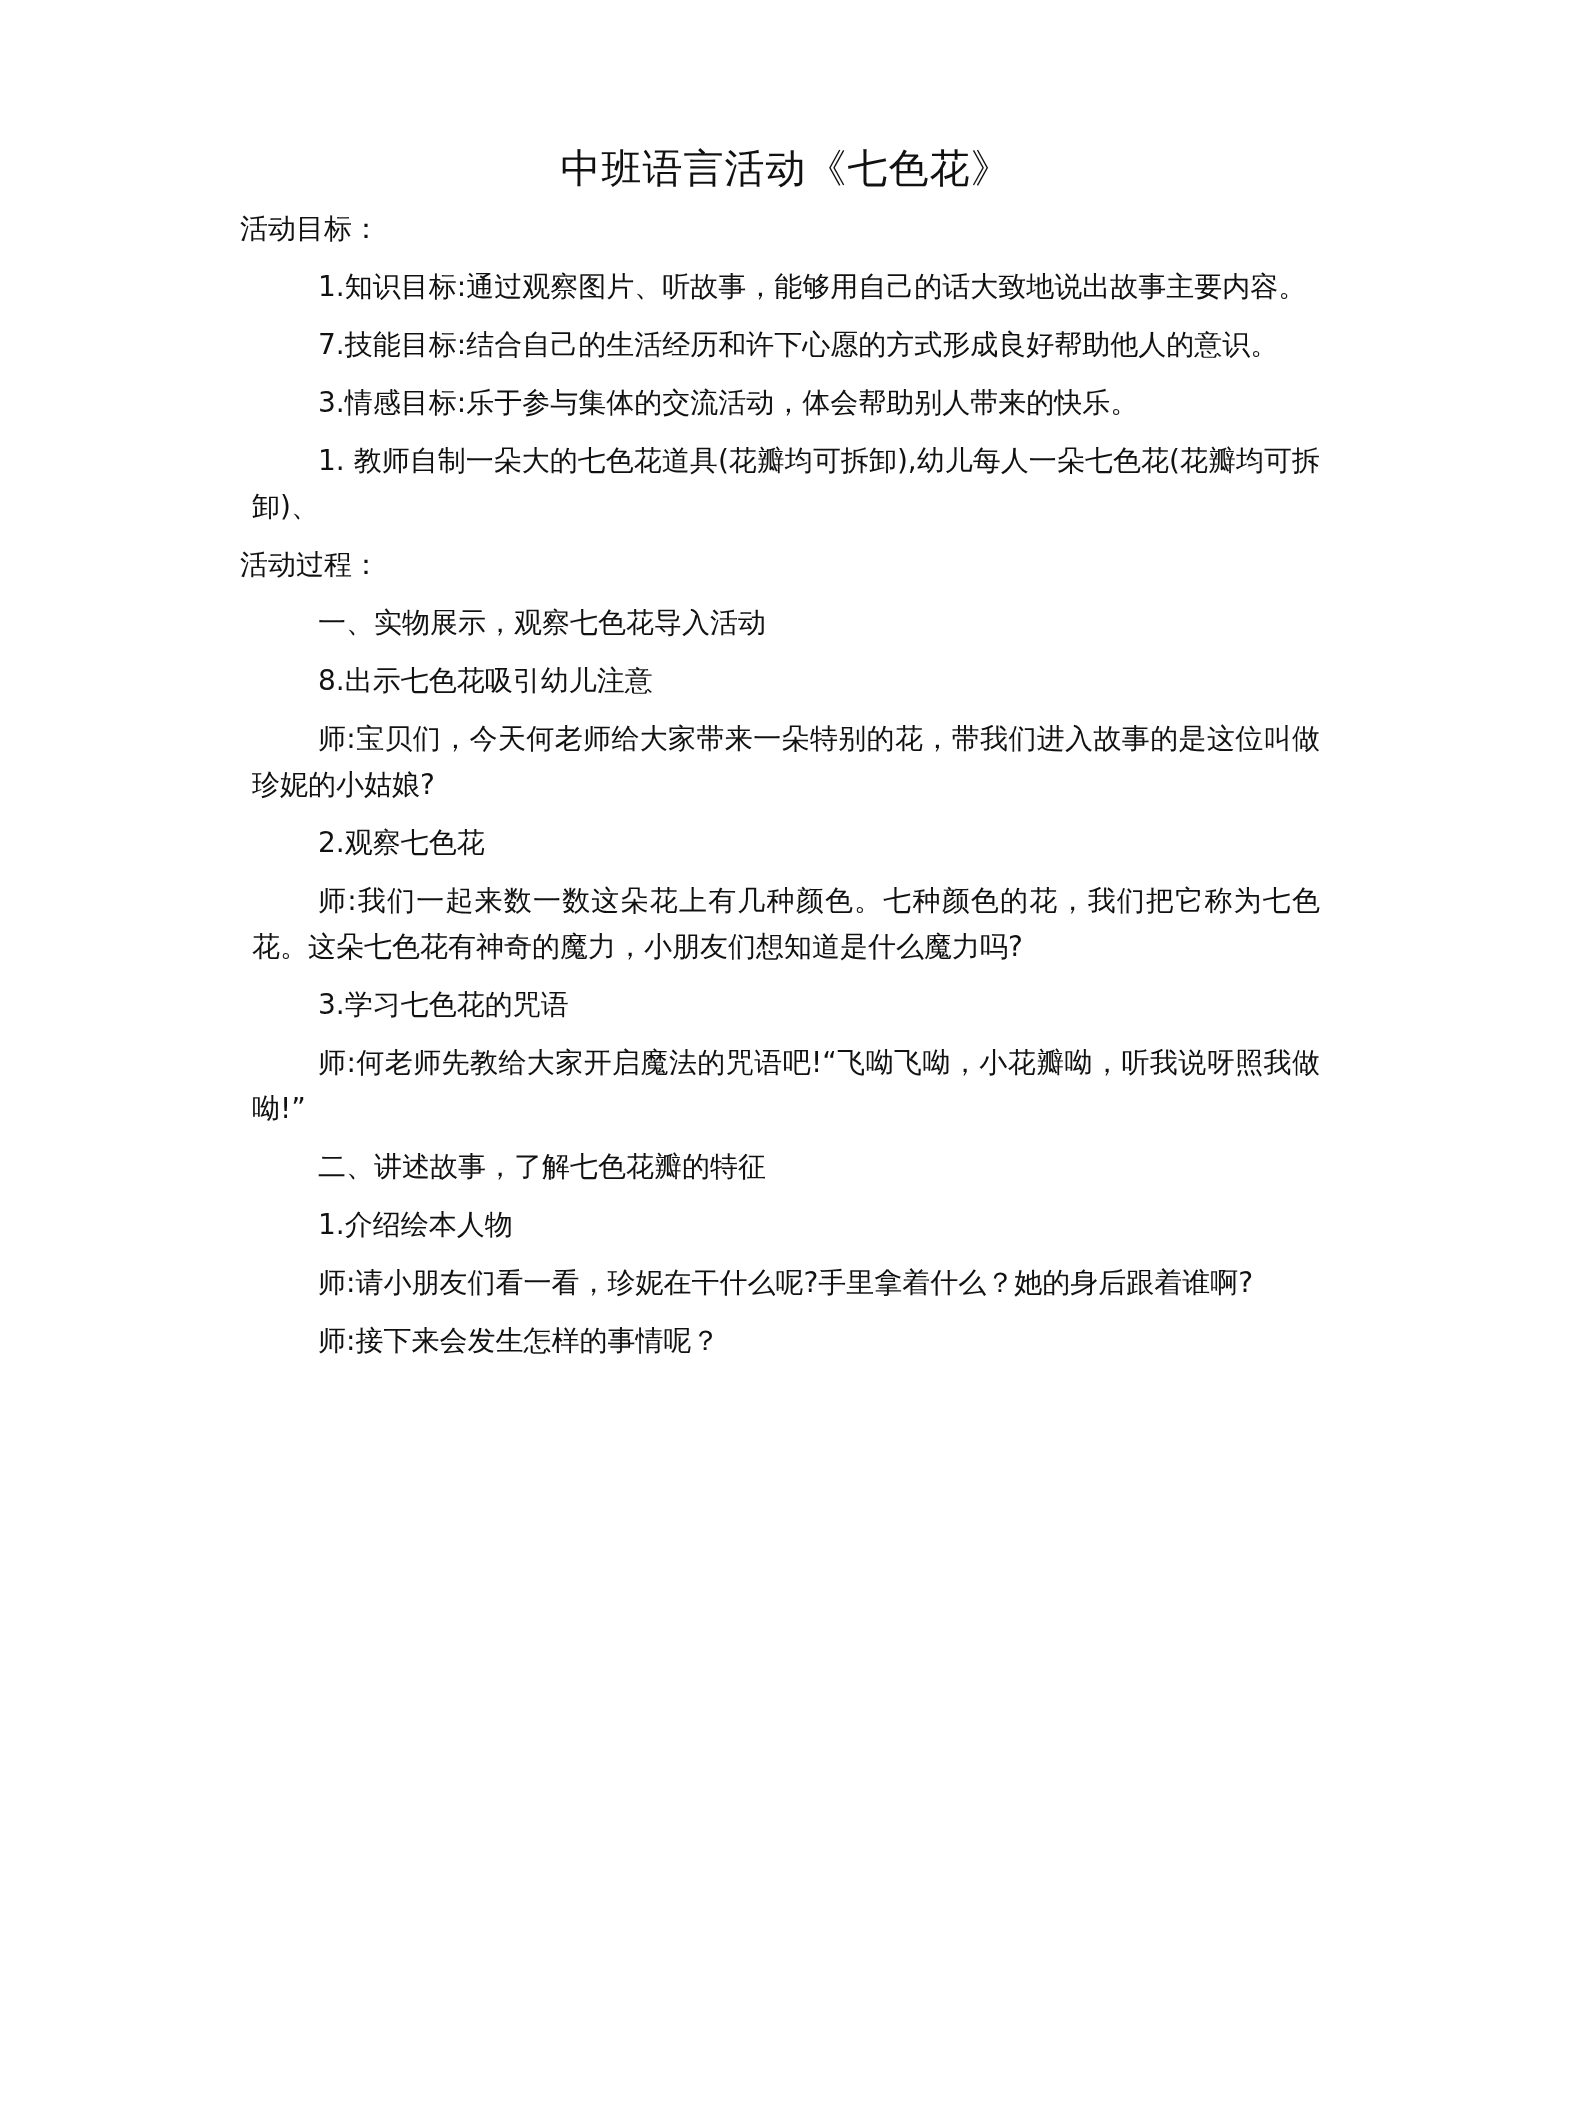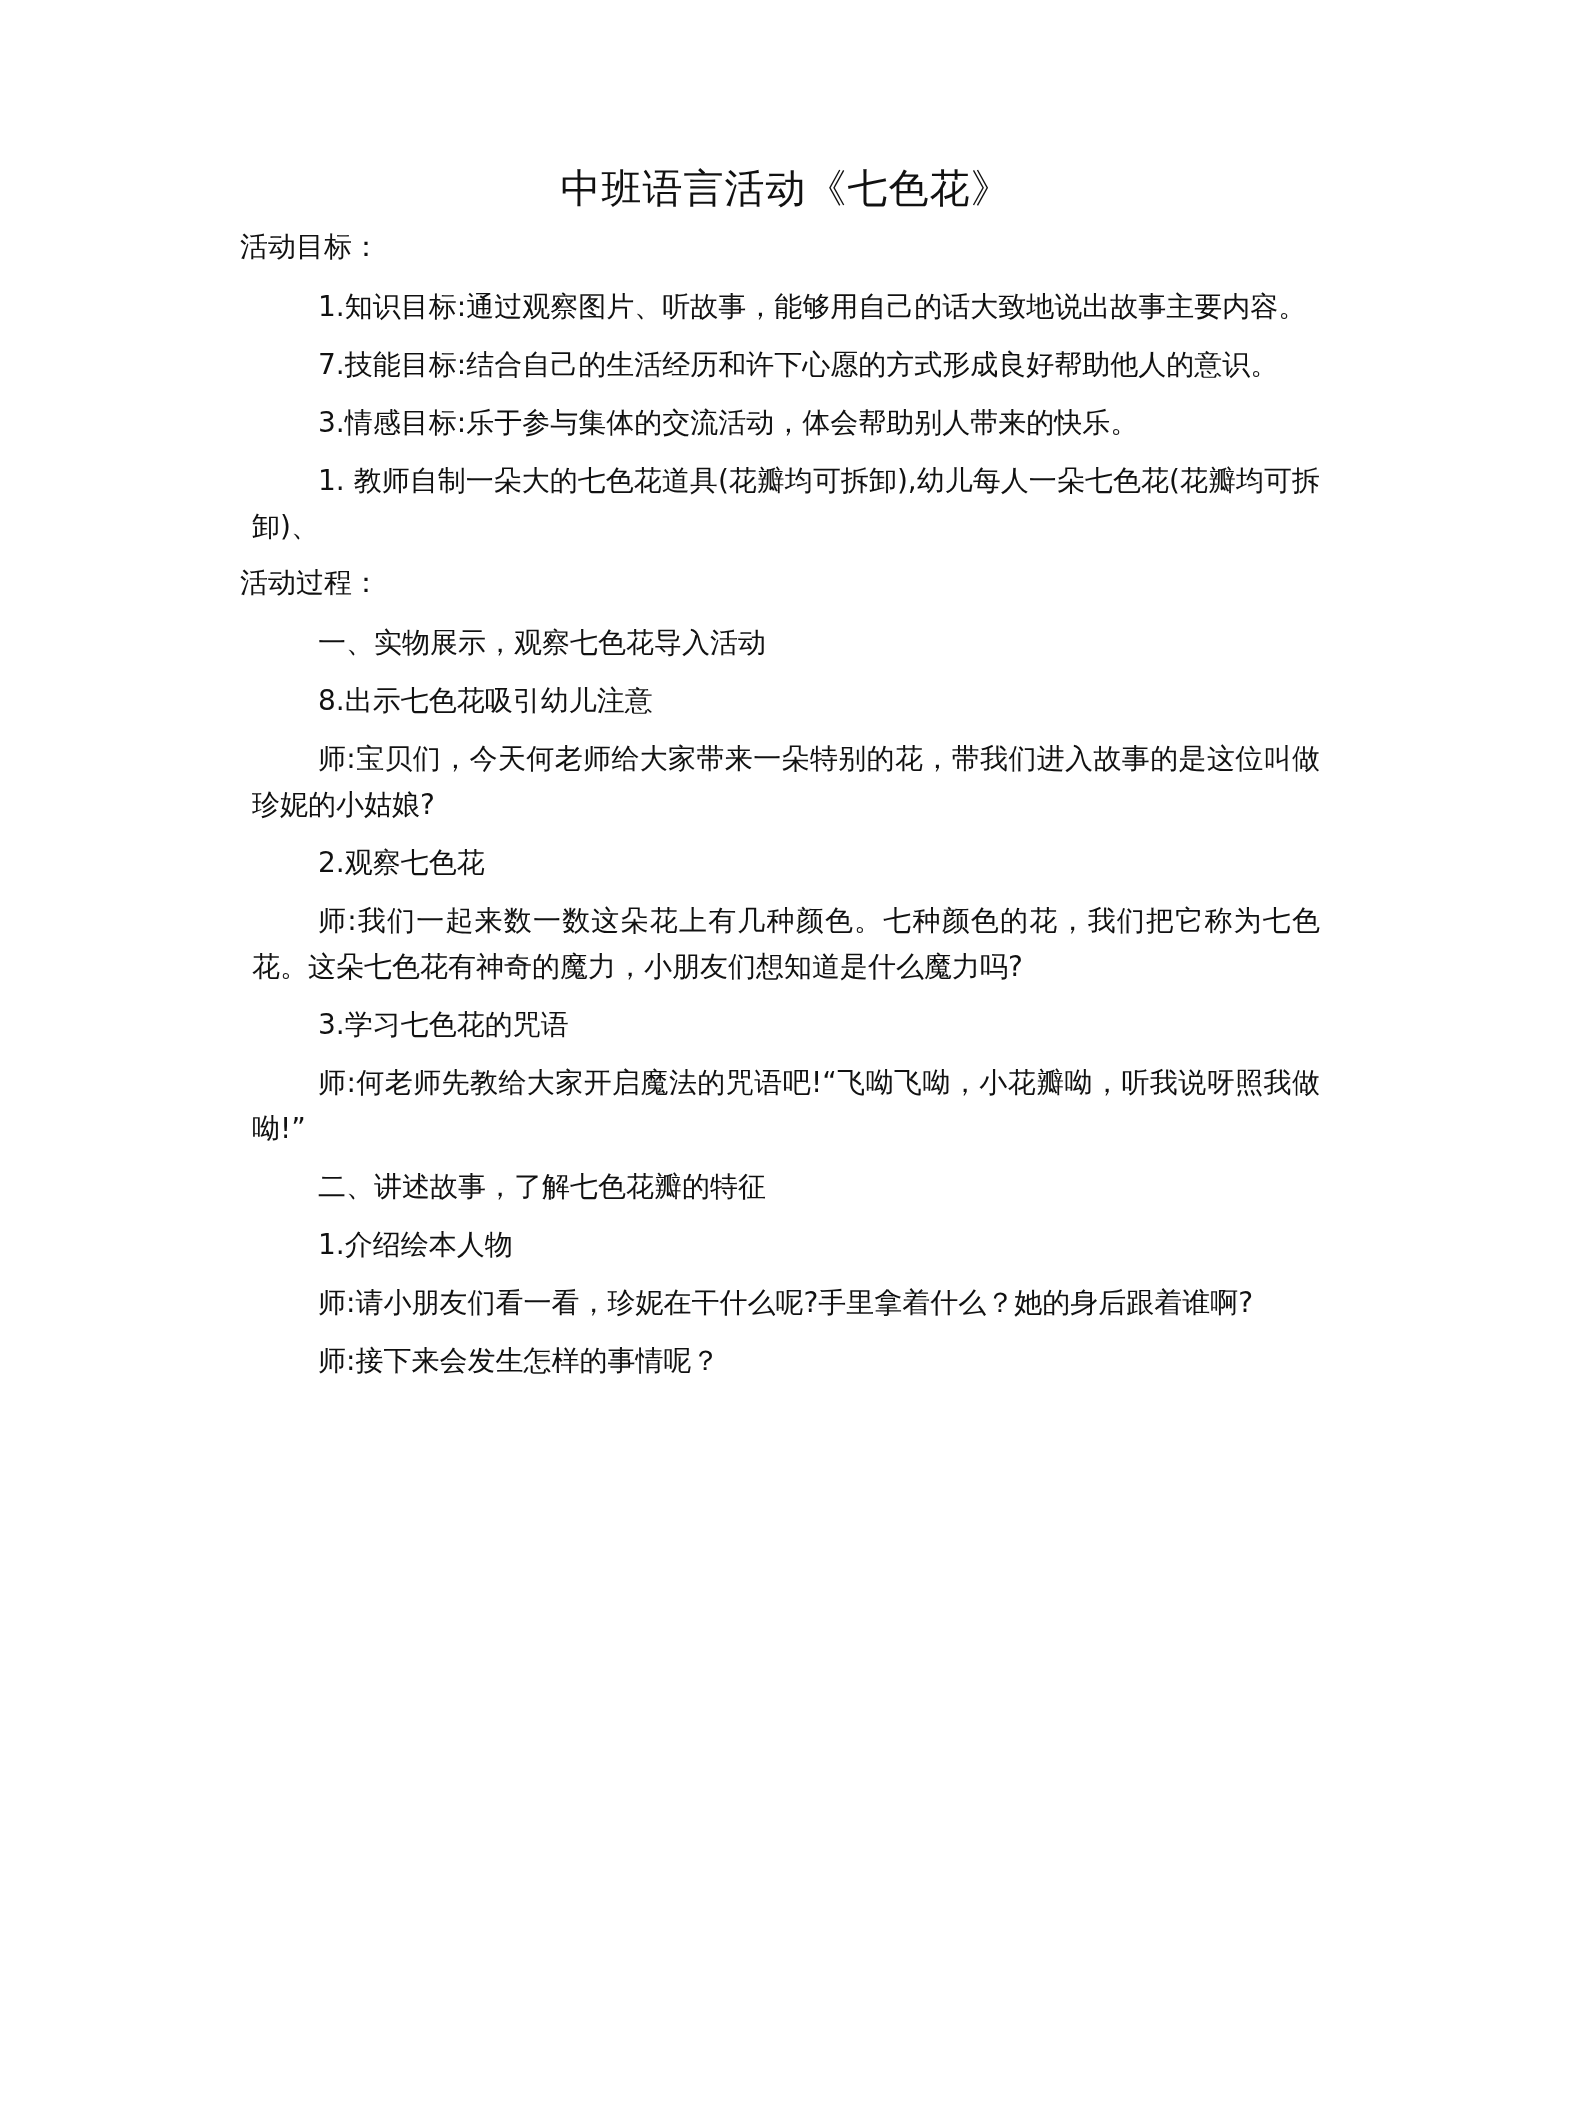--- a/index.html
+++ b/index.html
@@ -11,21 +11,21 @@
       width: 1587px;
       height: 2113px;
       position: relative;
       overflow: hidden;
       font-family: "DejaVu Sans", "Liberation Sans", sans-serif;
       color: #111111;
     }
     .page {
       position: absolute;
       left: 240px;
-      top: 158px;
+      top: 138px;
       width: 1092px;
     }
     .title {
       text-align: center;
       font-family: "DejaVu Serif", "Liberation Serif", serif;
       font-size: 40px;
       line-height: 60px;
       height: 60px;
       margin: 0 0 8px 0;
       font-weight: normal;
@@ -34,21 +34,20 @@
     .line {
       font-size: 28px;
       line-height: 46px;
       margin: 0;
       white-space: normal;
       text-align: justify;
       text-align-last: left;
     }
     .heading {
       text-indent: 0;
-      font-family: Liberation Mono, monospace;
     }
     .indent {
       text-indent: 66px;
     }
     .para {
       margin: 12px;
     }
   </style>
 </head>
 <body>

